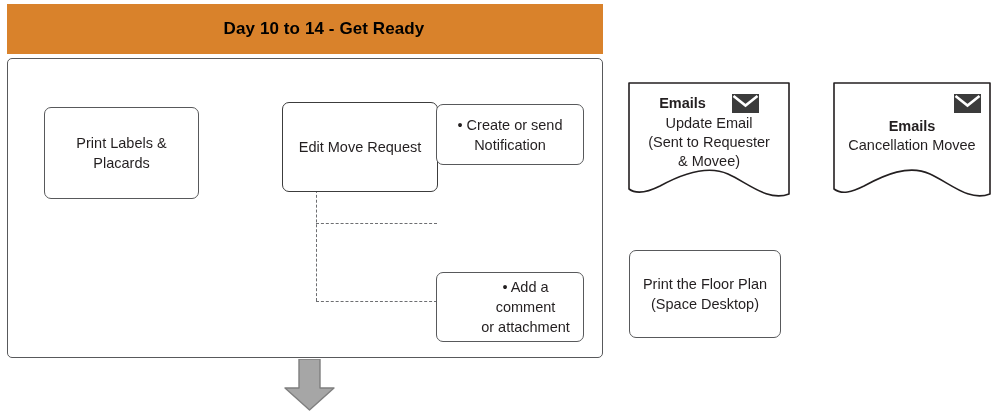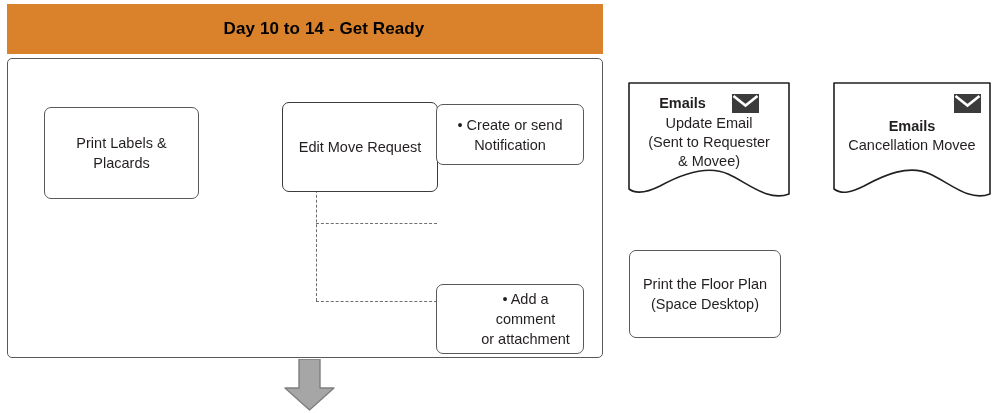--- a/index.html
+++ b/index.html
@@ -75,21 +75,21 @@
   }
   .node.strong { border-color: #3c3c3c; border-width: 1.5px; }
 
   .node-label { display: block; white-space: pre-line; }
 
   
   .node-print-labels  { left: 44px;  top: 107px;  width: 155px; height: 92px; }
   .node-edit-move     { left: 237px; top: 102px;  width: 156px; height: 90px; margin-left: 45px; }
   .node-notification  { left: 436px; top: 104px; width: 148px; height: 61px; }
   .node-service-req   { left: 436px; top: 188px; width: 148px; height: 71px; }
-  .node-comment       { left: 436px; top: 284px; width: 148px; height: 70px; padding-left: 39px; }
+  .node-comment       { left: 436px; top: 272px; width: 148px; height: 70px; padding-left: 39px; }
   .node-floor-plan    { left: 629px; top: 250px; width: 152px; height: 88px; justify-content: center; }
 
   
   .conn {
     position: absolute;
   }
   .conn-h {
     height: 0;
     border-top: 1.3px dashed #6d6e71;
   }

